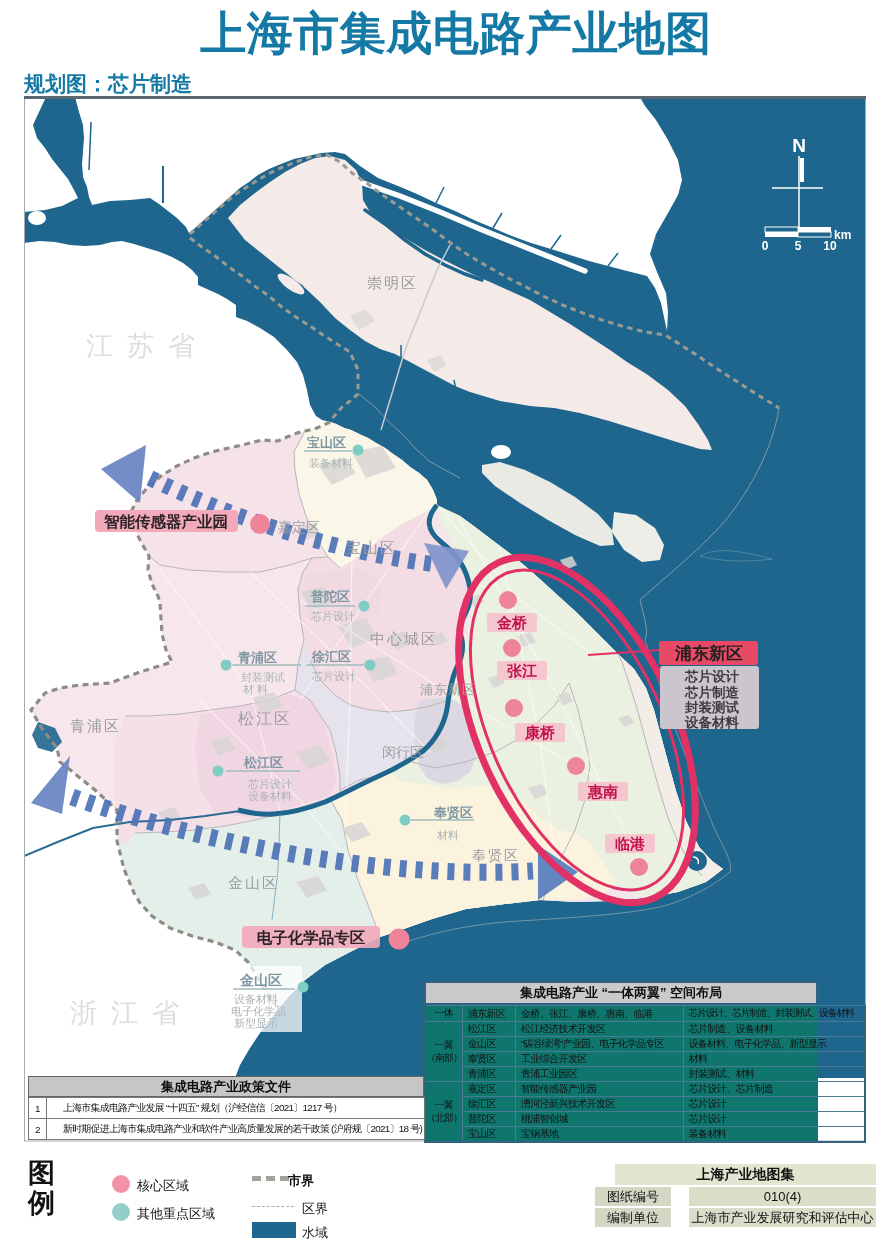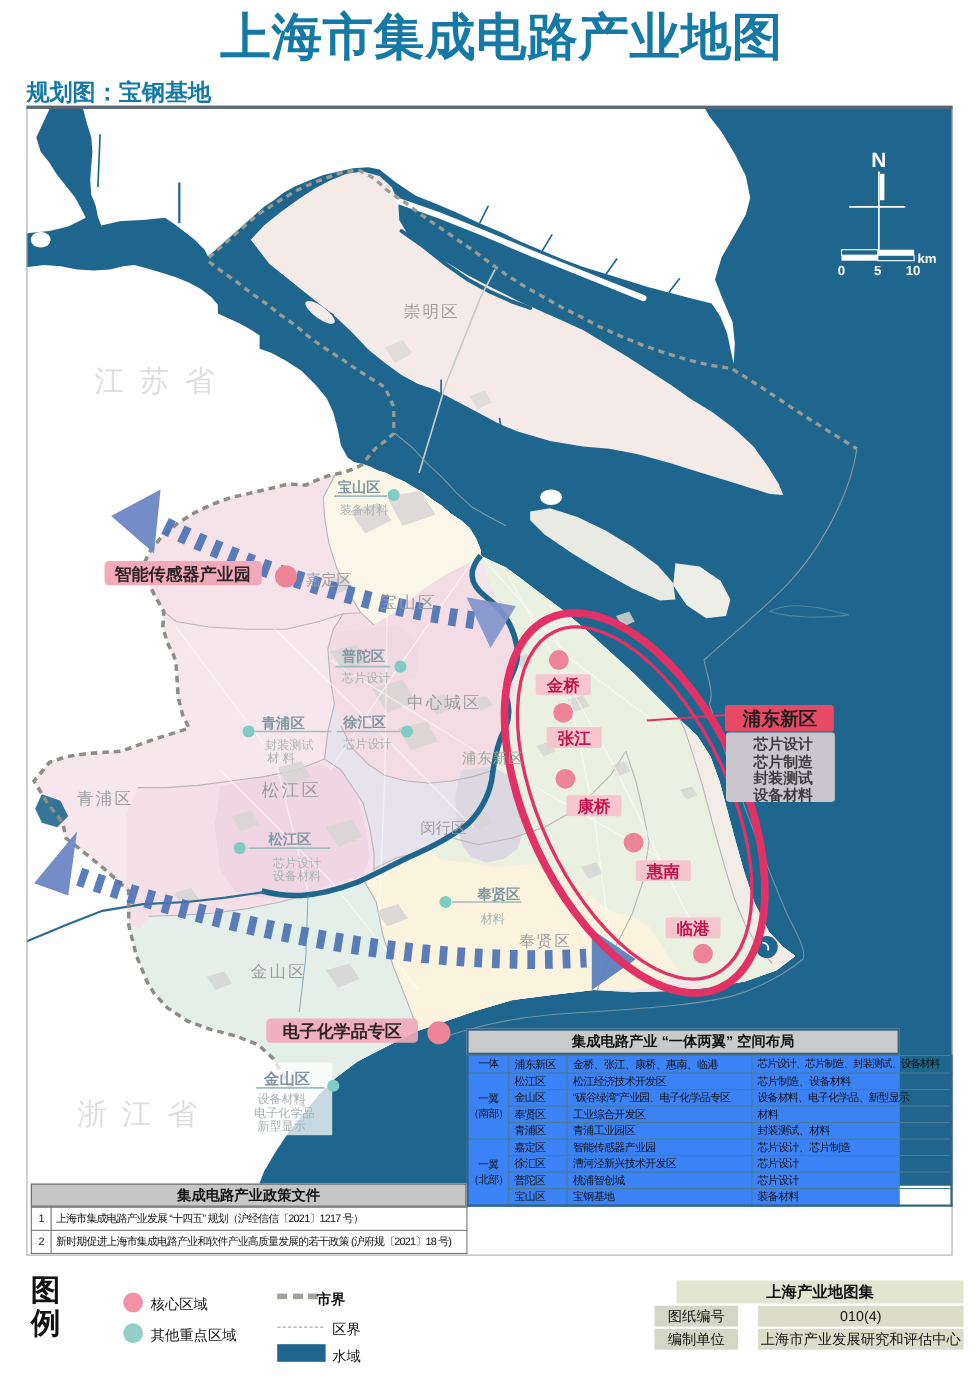--- a/index.html
+++ b/index.html
@@ -1,46 +1,46 @@
 <!DOCTYPE html>
 <html><head>
 <meta charset="utf-8">
 <style>
 html,body{margin:0;padding:0;background:#fff;}
 .page{position:relative;width:888px;height:1256px;background:#fff;overflow:hidden;font-family:"Liberation Sans",sans-serif;}
 .title{position:absolute;left:0;top:3px;width:888px;text-align:center;font-size:46px;font-weight:bold;color:#1579A5;letter-spacing:0.5px;padding-left:12px;}
 .subtitle{position:absolute;left:24px;top:70px;font-size:21px;font-weight:bold;color:#1579A5;}
 .mapsvg{position:absolute;left:0;top:0;}
 table{border-collapse:collapse;}
-.bigtbl{position:absolute;left:424px;top:935px;width:394px;background:#3b82f6;font-size:11px;color:#111;}
+.bigtbl{position:absolute;left:424px;top:981px;width:394px;background:#0f766e;font-size:11px;color:#111;}
 .bigtbl .hd{background:#C8CACC;border:2px solid #33637E;border-bottom:2px solid #33637E;font-weight:bold;font-size:13px;text-align:center;height:20px;line-height:20px;}
 .bigtbl table{width:442px;table-layout:fixed;}
 .bigtbl td{border:1px solid #4A7A94;height:13.4px;padding:0 0 0 5px;overflow:hidden;white-space:nowrap;font-size:10px;letter-spacing:-0.6px;}
 .bigtbl .c1{text-align:center;padding:0;font-size:9.8px;letter-spacing:-0.8px;}
 .bigtbl .outer{border:2px solid #33637E;border-top:none;}
 .poltbl{position:absolute;left:28px;top:1076px;width:396px;background:#fff;font-size:11px;color:#111;}
 .poltbl .hd{background:#C6C6C6;border:1px solid #666;font-weight:bold;font-size:13px;text-align:center;height:19px;line-height:19px;}
 .poltbl table{width:396px;table-layout:fixed;}
-.poltbl td{border:1px solid #777;height:20px;padding:0 0 0 4px;overflow:hidden;white-space:nowrap;font-size:9.9px;letter-spacing:-0.7px;}
+.poltbl td{border:1px solid #777;height:20px;padding:0 0 0 16px;overflow:hidden;white-space:nowrap;font-size:9.9px;letter-spacing:-0.7px;}
 .poltbl .n{text-align:center;padding:0;}
 .legend{position:absolute;left:0;top:1150px;width:888px;height:106px;background:#fff;font-size:13px;color:#111;}
 .circ{position:absolute;width:18px;height:18px;border-radius:50%;}
 .infobox{position:absolute;left:595px;top:1164px;width:281px;font-size:13px;color:#111;}
 .infobox .h{background:#E2E5CF;height:21px;line-height:21px;text-align:center;font-weight:bold;font-size:14px;margin-left:20px;}
 .infobox .r{margin-top:2px;height:19px;line-height:19px;display:flex;}
 .infobox .l{background:#D5D7C5;width:76px;text-align:center;}
 .infobox .v{background:#DBDDC9;flex:1;text-align:center;margin-left:18px;}
 </style>
 </head>
 <body>
 <div class="page">
 
 <div class="title">上海市集成电路产业地图</div>
 
-<div class="subtitle">规划图：宝钢基地</div>
+<div class="subtitle">规划图：芯片制造</div>
 <svg class="mapsvg" width="888" height="1256" viewBox="0 0 888 1256">
 <defs>
 <clipPath id="mapclip">
           <rect x="24" y="97" width="842" height="1045"></rect>
         </clipPath>
 </defs>
 <g clip-path="url(#mapclip)" font-family="Liberation Sans, sans-serif">
 
 <rect x="24" y="97" width="842" height="1045" fill="#ffffff"></rect>
 

